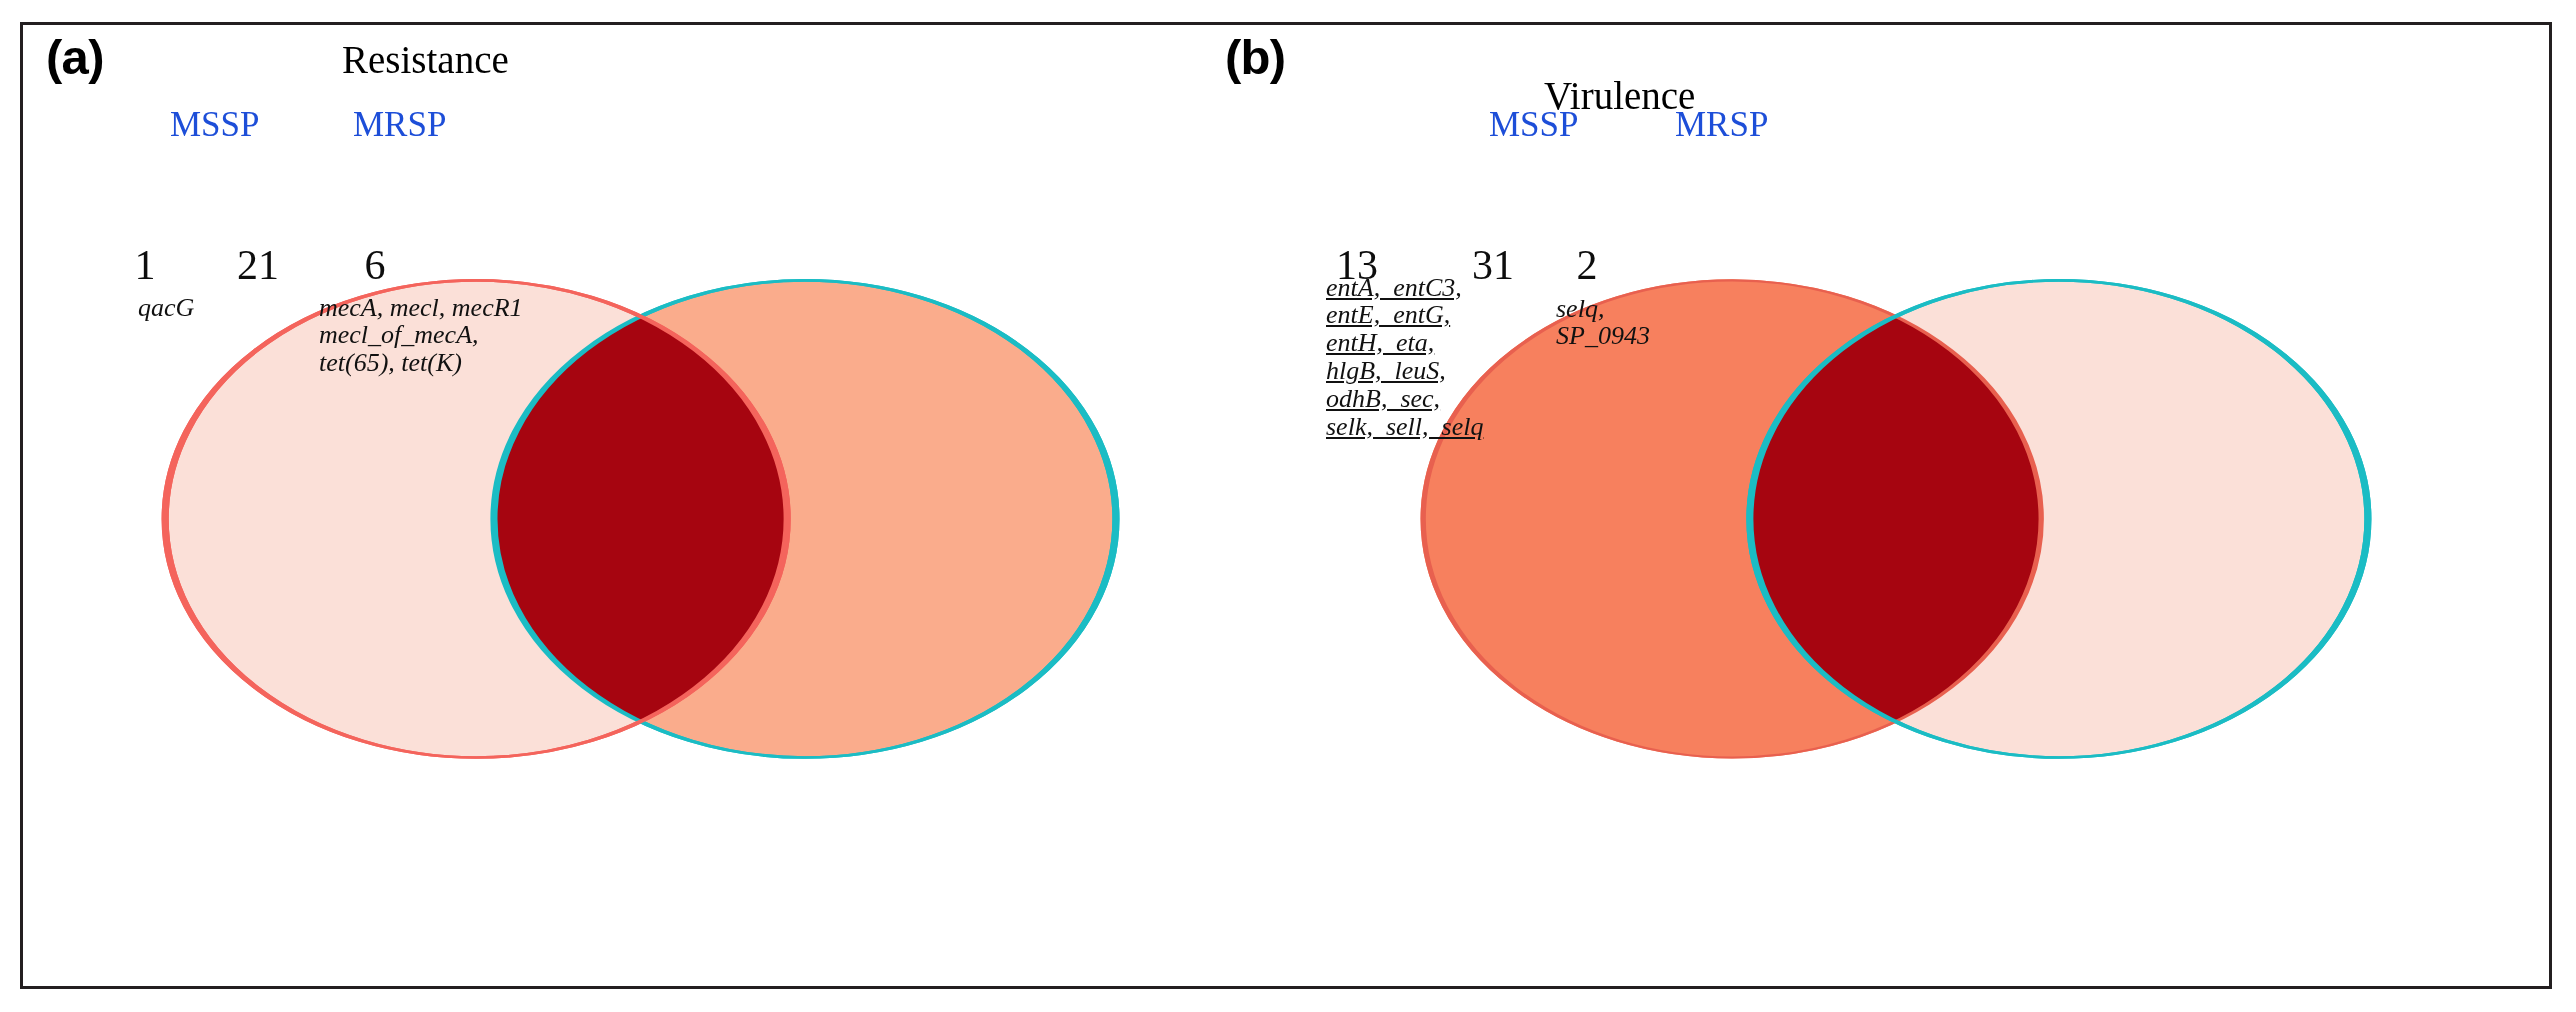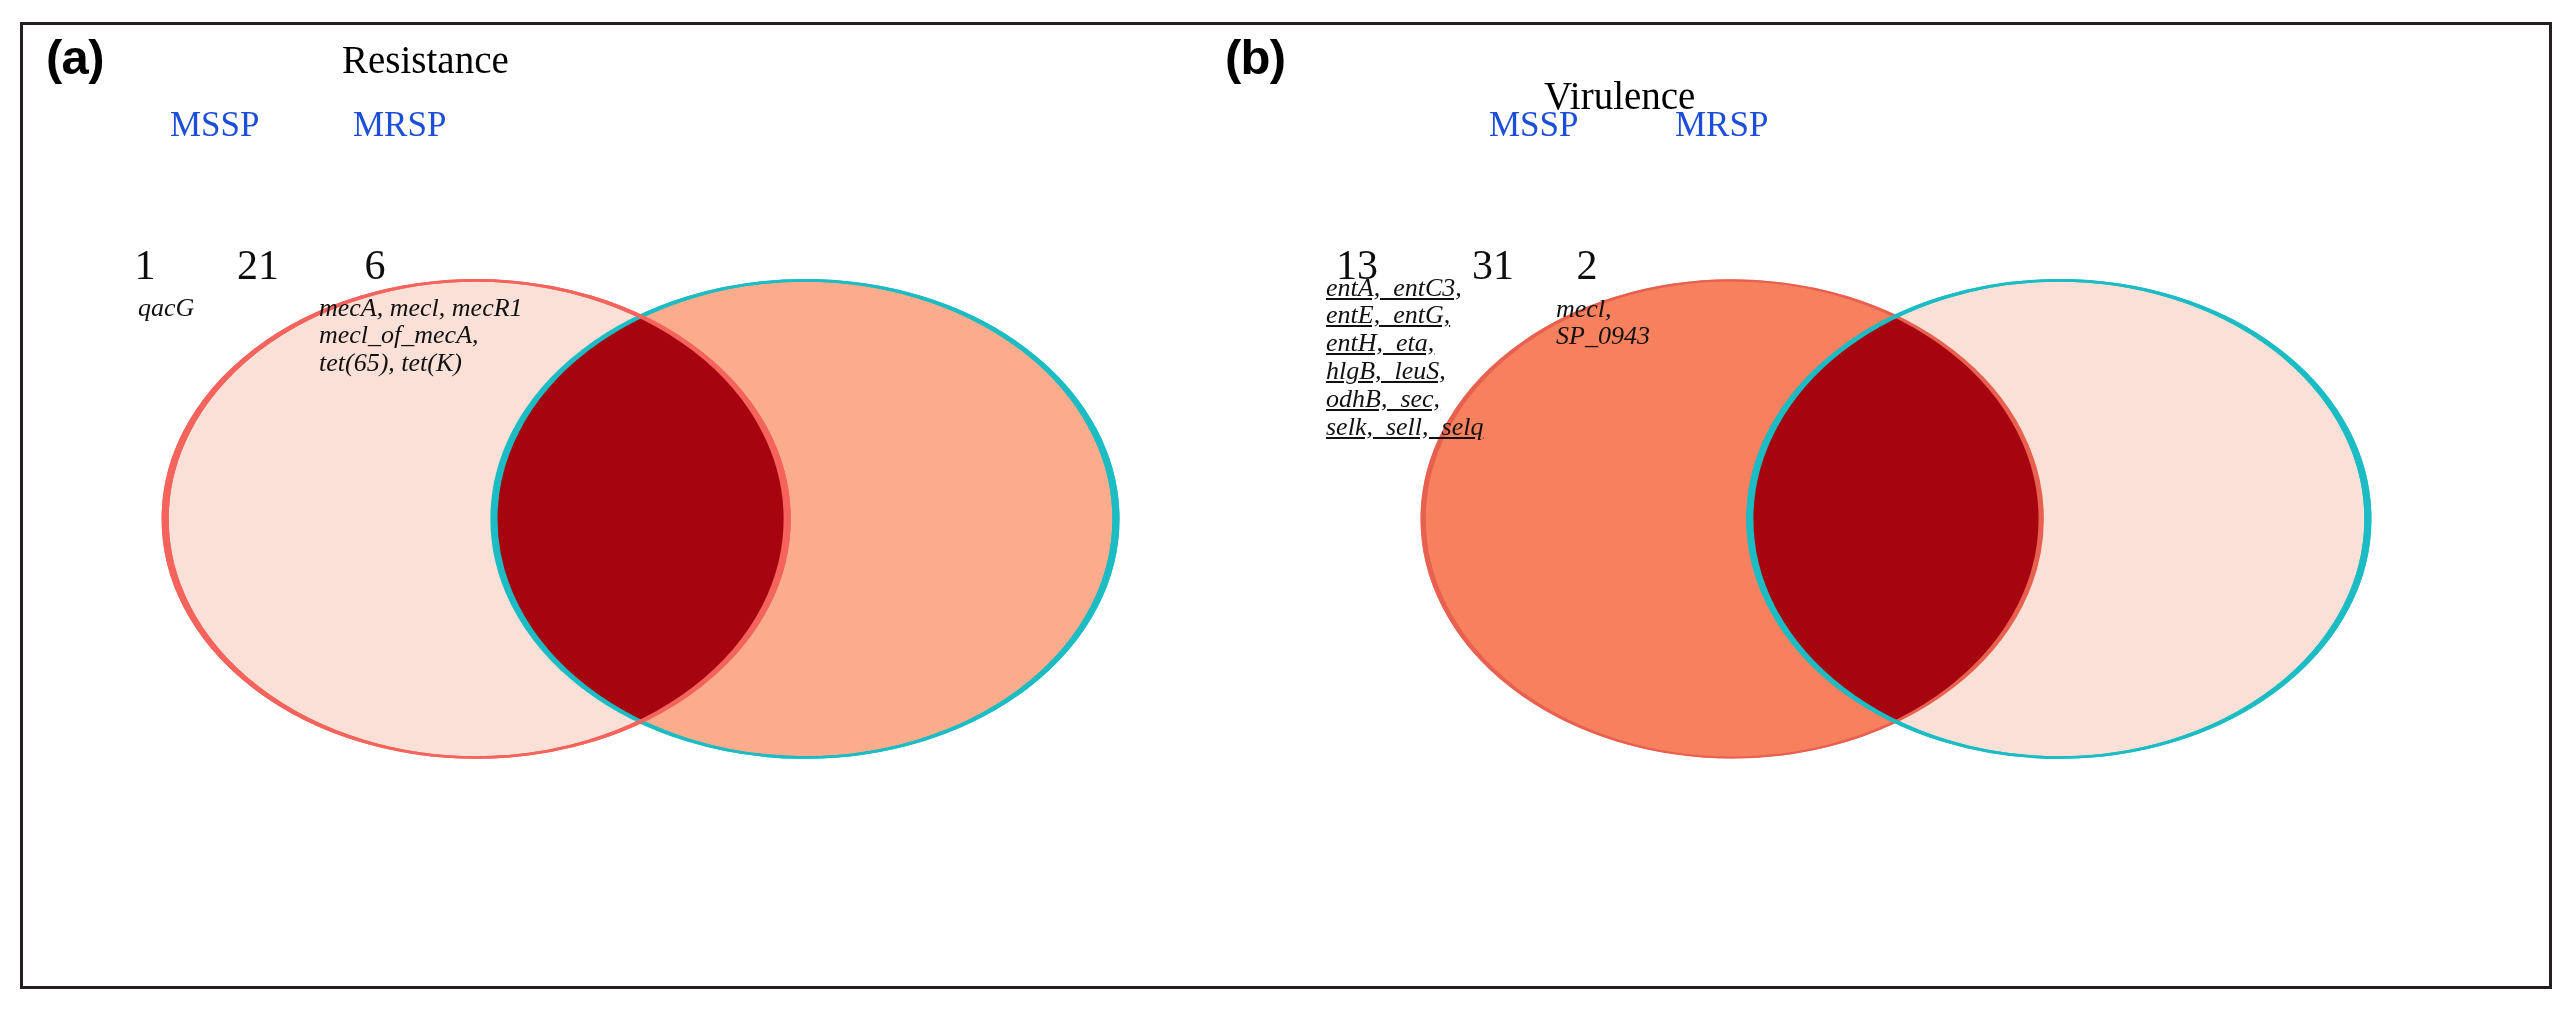--- a/index.html
+++ b/index.html
@@ -176,18 +176,18 @@
     <div class="count count-left">13</div>
     <div class="count count-both">31</div>
     <div class="count count-right">2</div>
 
     <div class="gene-list genes-left">entA,  entC3,
 entE,  entG,
 entH,  eta,
 hlgB,  leuS,
 odhB,  sec,
 selk,  sell,  selq</div>
-    <div class="gene-list genes-right">mecl,
+    <div class="gene-list genes-right">selq,
 SP_0943</div>
   </div>
 
 </div>
 
 
 </body></html>

